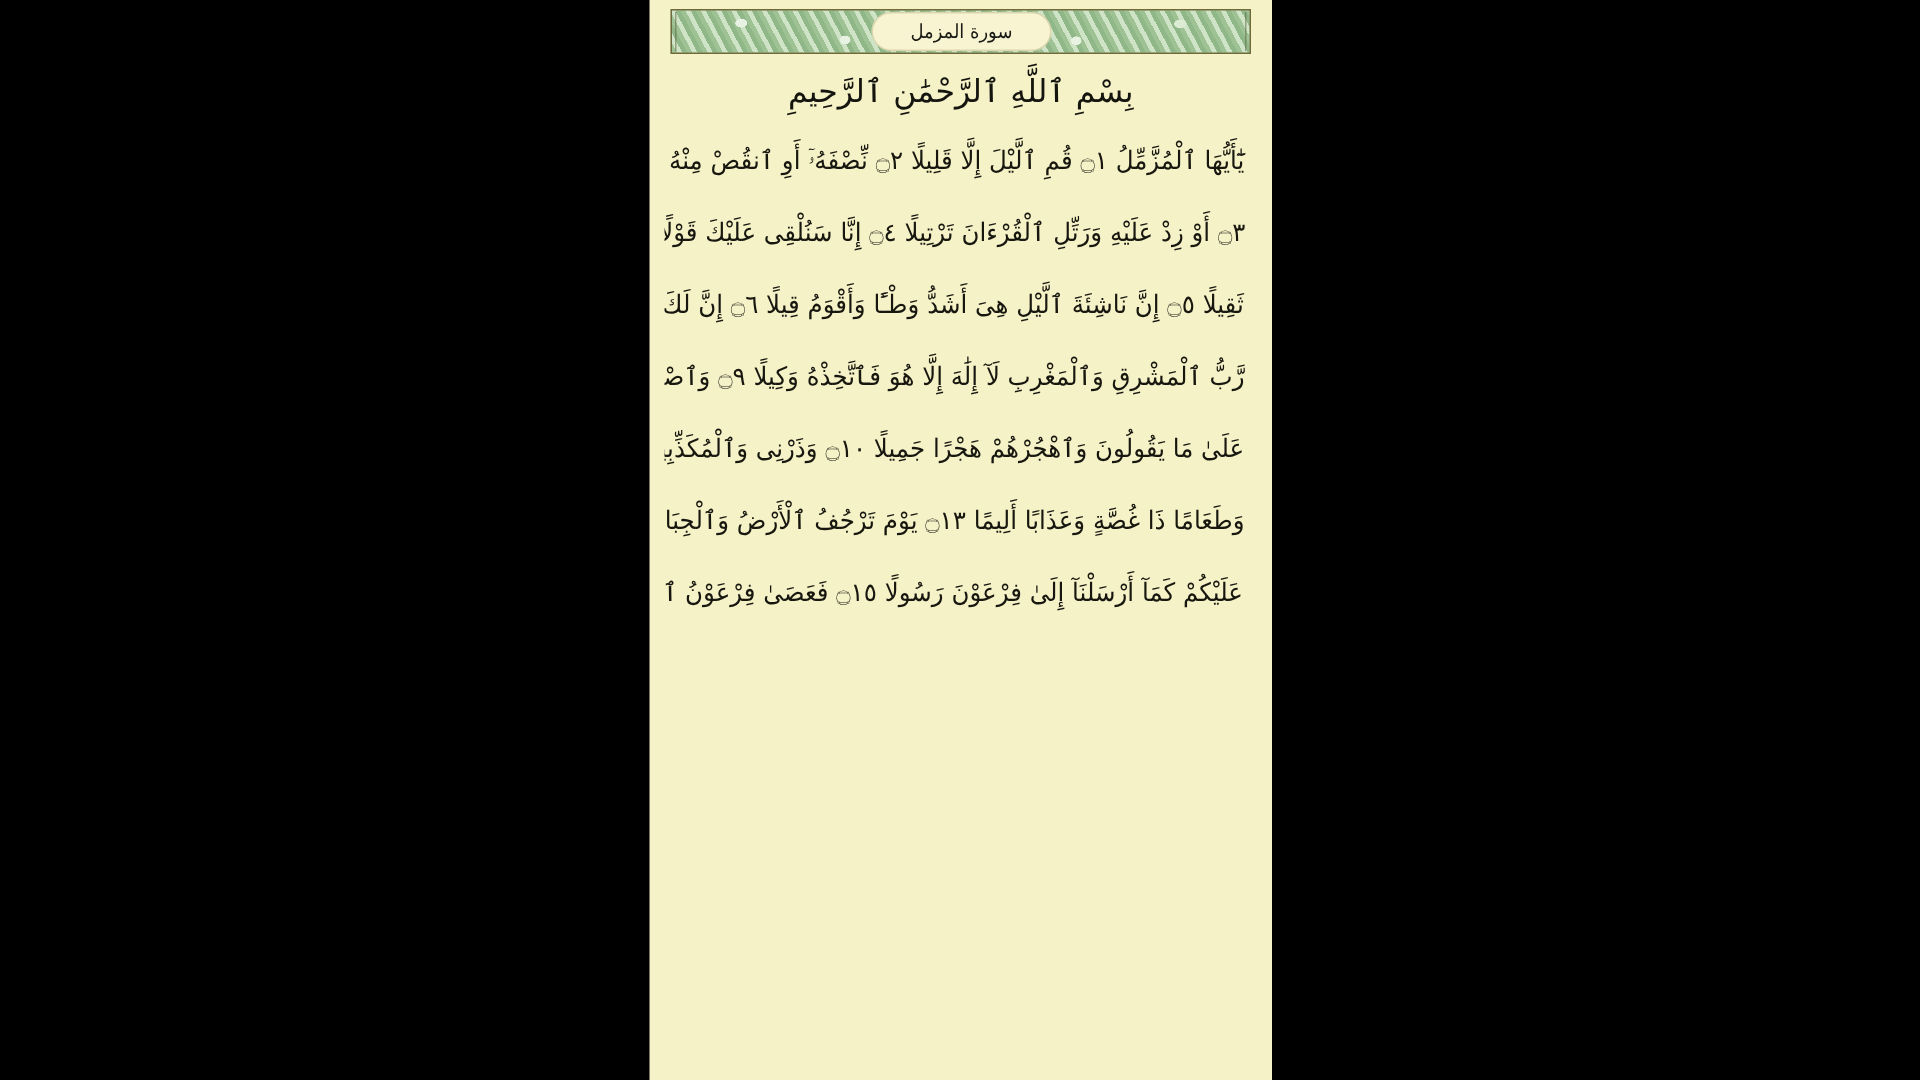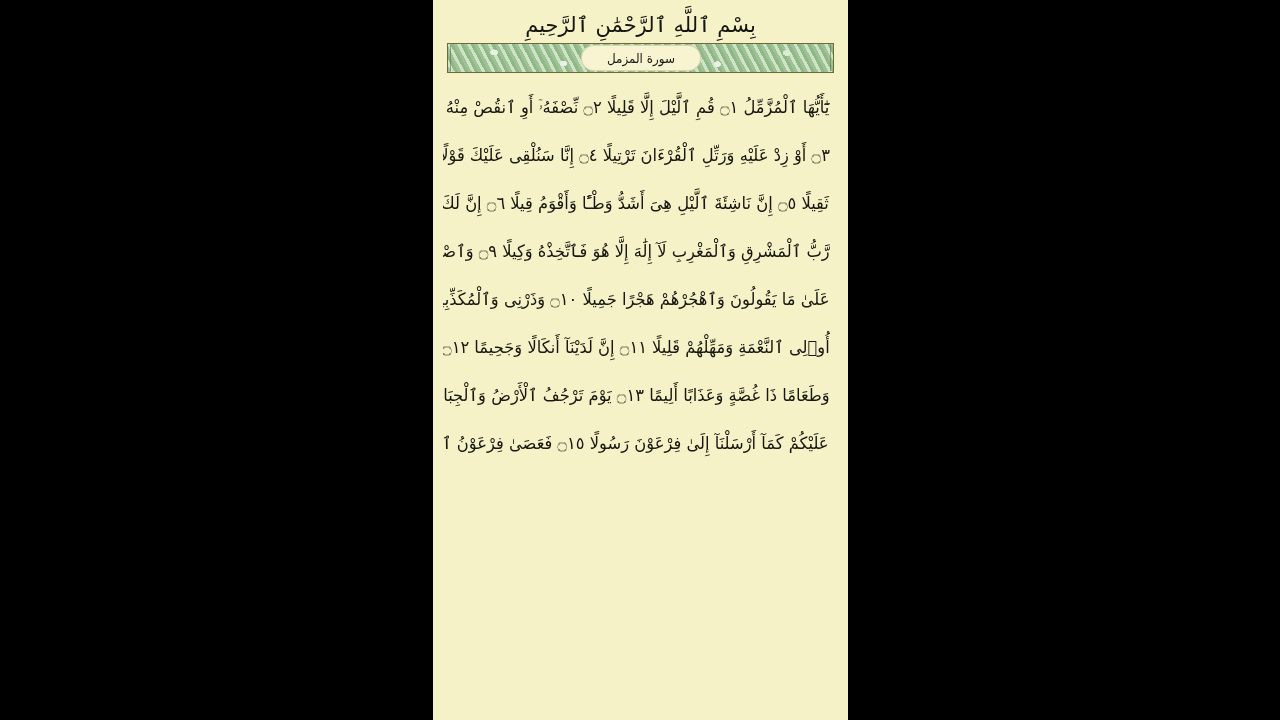--- a/index.html
+++ b/index.html
@@ -139,33 +139,32 @@
 </head>
 <body>
 
 <div id="screen" data-name="video-frame">
 
   <div class="letterbox left" data-name="letterbox-left"></div>
   <div class="letterbox right" data-name="letterbox-right"></div>
 
   <div id="page" data-name="mushaf-page">
 
-    <div id="bismillah" data-name="bismillah-line">بِسْمِ ٱللَّهِ ٱلرَّحْمَٰنِ ٱلرَّحِيمِ</div>
-
     <div id="surah-header" data-name="surah-header-ornament">
       <div id="surah-title-plate" data-name="surah-title-plate">
         <span id="surah-title" data-name="surah-title">سورة المزمل</span>
       </div>
     </div>
+
+    <div id="bismillah" data-name="bismillah-line">بِسْمِ ٱللَّهِ ٱلرَّحْمَٰنِ ٱلرَّحِيمِ</div>
 
     <div id="ayah-lines" data-name="ayah-text-block">
       <div class="ayah-line" data-name="ayah-line"><span data-name="ayah-line-text">يَٰٓأَيُّهَا ٱلْمُزَّمِّلُ ۝١ قُمِ ٱلَّيْلَ إِلَّا قَلِيلًا ۝٢ نِّصْفَهُۥٓ أَوِ ٱنقُصْ مِنْهُ قَلِيلًا</span></div>
       <div class="ayah-line" data-name="ayah-line"><span data-name="ayah-line-text">۝٣ أَوْ زِدْ عَلَيْهِ وَرَتِّلِ ٱلْقُرْءَانَ تَرْتِيلًا ۝٤ إِنَّا سَنُلْقِى عَلَيْكَ قَوْلًا</span></div>
       <div class="ayah-line" data-name="ayah-line"><span data-name="ayah-line-text">ثَقِيلًا ۝٥ إِنَّ نَاشِئَةَ ٱلَّيْلِ هِىَ أَشَدُّ وَطْـًٔا وَأَقْوَمُ قِيلًا ۝٦ إِنَّ لَكَ فِى</span></div>
       <div class="ayah-line" data-name="ayah-line"><span data-name="ayah-line-text">رَّبُّ ٱلْمَشْرِقِ وَٱلْمَغْرِبِ لَآ إِلَٰهَ إِلَّا هُوَ فَٱتَّخِذْهُ وَكِيلًا ۝٩ وَٱصْبِرْ</span></div>
       <div class="ayah-line" data-name="ayah-line"><span data-name="ayah-line-text">عَلَىٰ مَا يَقُولُونَ وَٱهْجُرْهُمْ هَجْرًا جَمِيلًا ۝١٠ وَذَرْنِى وَٱلْمُكَذِّبِينَ</span></div>
-      <div class="ayah-line" data-name="ayah-line"><span data-name="ayah-line-text">أُو۟لِى ٱلنَّعْمَةِ وَمَهِّلْهُمْ قَلِيلًا ۝١١ إِنَّ لَدَيْنَآ أَنكَالًا وَجَحِيمًا ۝١٢</span></div>
       <div class="ayah-line" data-name="ayah-line"><span data-name="ayah-line-text">وَطَعَامًا ذَا غُصَّةٍ وَعَذَابًا أَلِيمًا ۝١٣ يَوْمَ تَرْجُفُ ٱلْأَرْضُ وَٱلْجِبَالُ</span></div>
       <div class="ayah-line" data-name="ayah-line"><span data-name="ayah-line-text">عَلَيْكُمْ كَمَآ أَرْسَلْنَآ إِلَىٰ فِرْعَوْنَ رَسُولًا ۝١٥ فَعَصَىٰ فِرْعَوْنُ ٱلرَّسُولَ</span></div>
     </div>
 
   </div>
 </div>
 
 </body></html>

